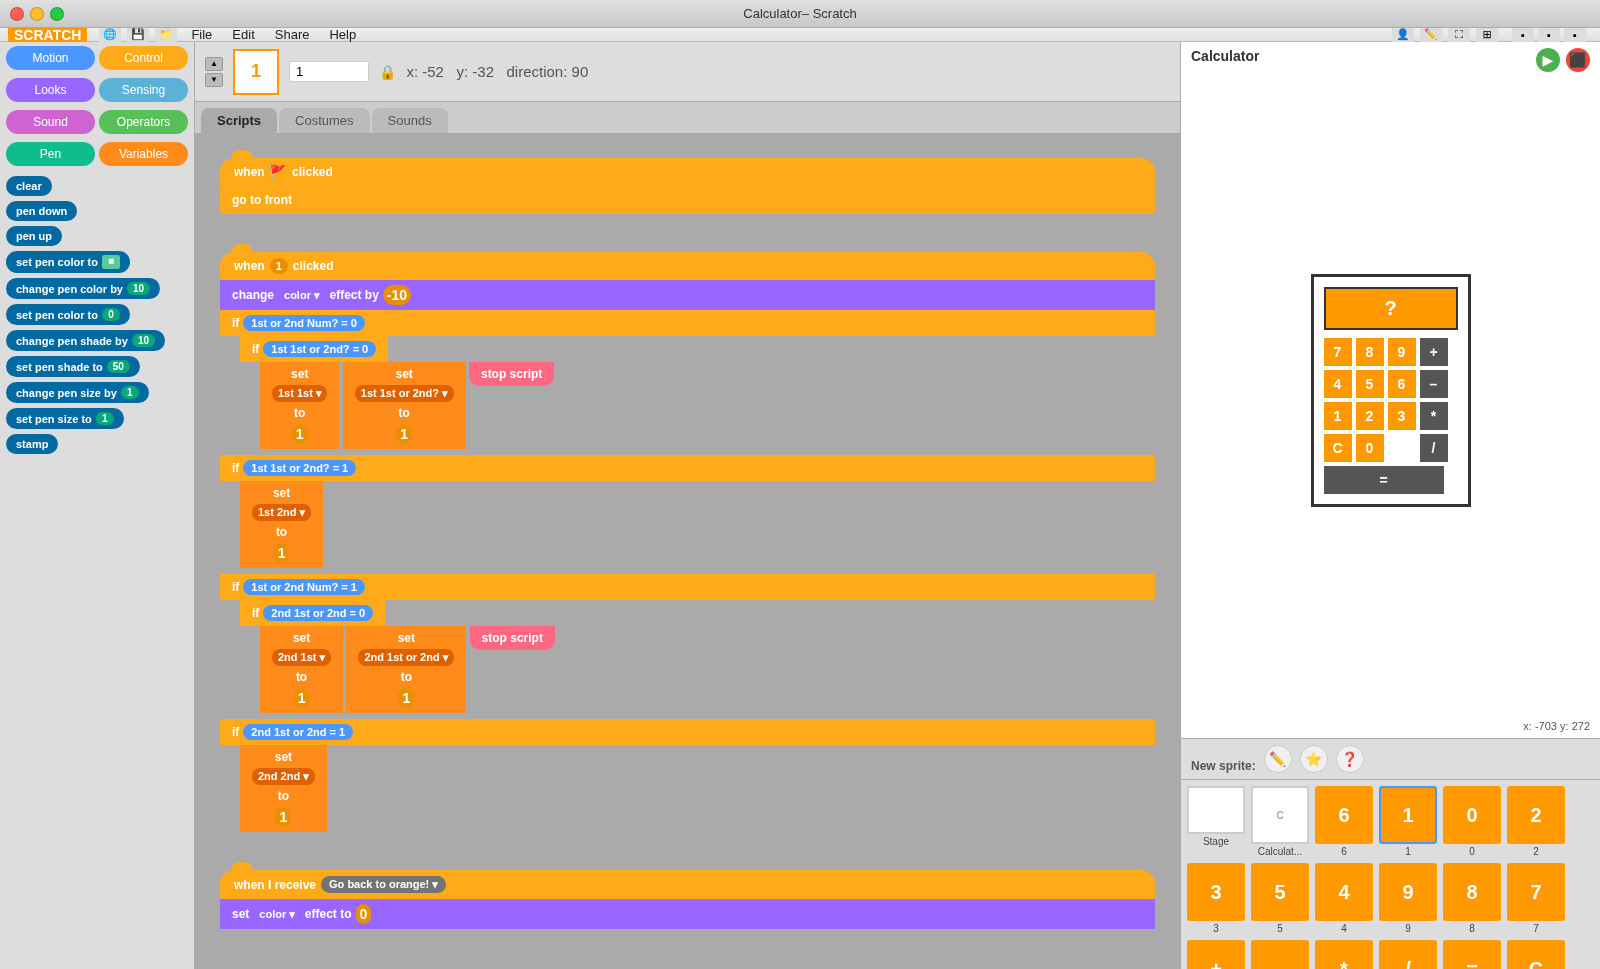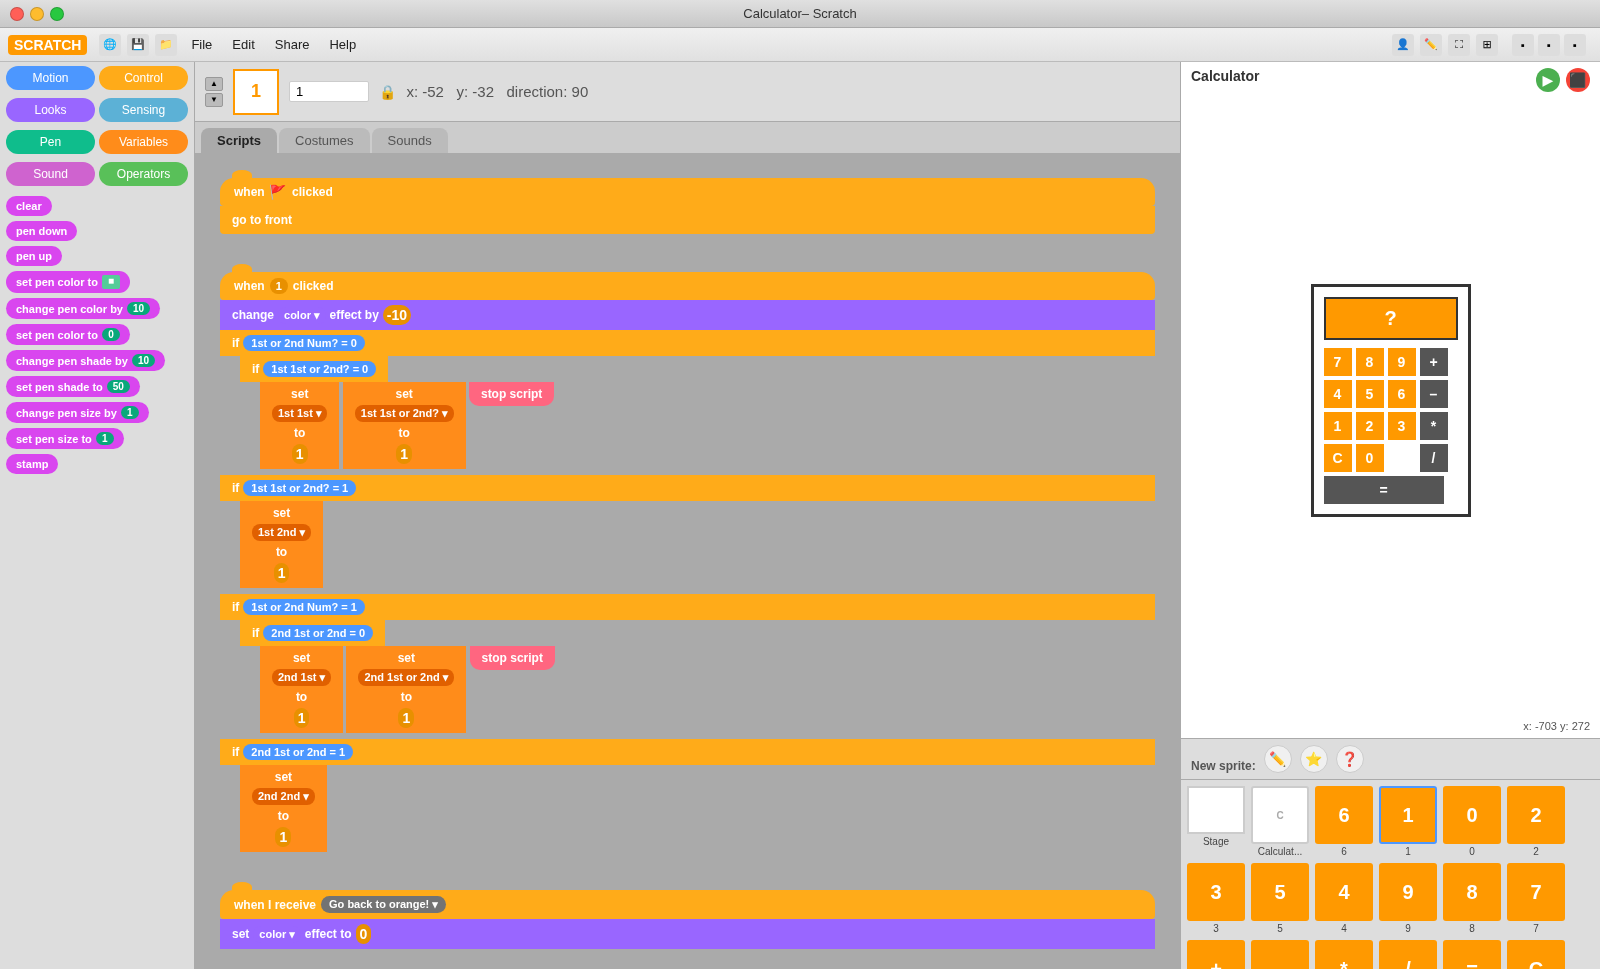--- a/index.html
+++ b/index.html
@@ -40,21 +40,21 @@
       cursor: pointer;
     }
     .wc-close { background: #ff5f57; }
     .wc-min { background: #febc2e; }
     .wc-max { background: #28c840; }
     #titlebar .title { font-size: 13px; color: #333; font-weight: 500; }
 
     
     #menubar {
       background: linear-gradient(to bottom, #f0f0f0, #e0e0e0);
-      height: 34px;
+      height: 14px;
       display: flex;
       align-items: center;
       padding: 0 8px;
       border-bottom: 1px solid #bbb;
       gap: 4px;
     }
     #menubar .scratch-logo {
       background: #f90;
       color: white;
       font-weight: bold;
@@ -132,21 +132,21 @@
       display: flex;
       flex-direction: column;
       gap: 5px;
     }
     .block-item {
       display: flex;
       align-items: center;
       gap: 4px;
     }
     .block {
-      background: #d946ef;
+      background: #0369a1;
       color: white;
       padding: 4px 10px;
       border-radius: 12px;
       font-size: 11px;
       font-weight: bold;
       cursor: grab;
       white-space: nowrap;
       display: inline-flex;
       align-items: center;
       gap: 4px;
@@ -641,26 +641,26 @@
   <div id="left-panel">
     <div class="cat-row">
       <button class="cat-btn cat-motion">Motion</button>
       <button class="cat-btn cat-control">Control</button>
     </div>
     <div class="cat-row">
       <button class="cat-btn cat-looks">Looks</button>
       <button class="cat-btn cat-sensing">Sensing</button>
     </div>
     <div class="cat-row">
+      <button class="cat-btn cat-sound">Sound</button>
+      <button class="cat-btn cat-operators">Operators</button>
+    </div>
+    <div class="cat-row">
       <button class="cat-btn cat-pen">Pen</button>
       <button class="cat-btn cat-variables">Variables</button>
-    </div>
-    <div class="cat-row">
-      <button class="cat-btn cat-sound">Sound</button>
-      <button class="cat-btn cat-operators">Operators</button>
     </div>
 
     <div id="block-list">
       <div class="block-item">
         <div class="block">clear</div>
       </div>
       <div class="block-item">
         <div class="block">pen down</div>
       </div>
       <div class="block-item">

